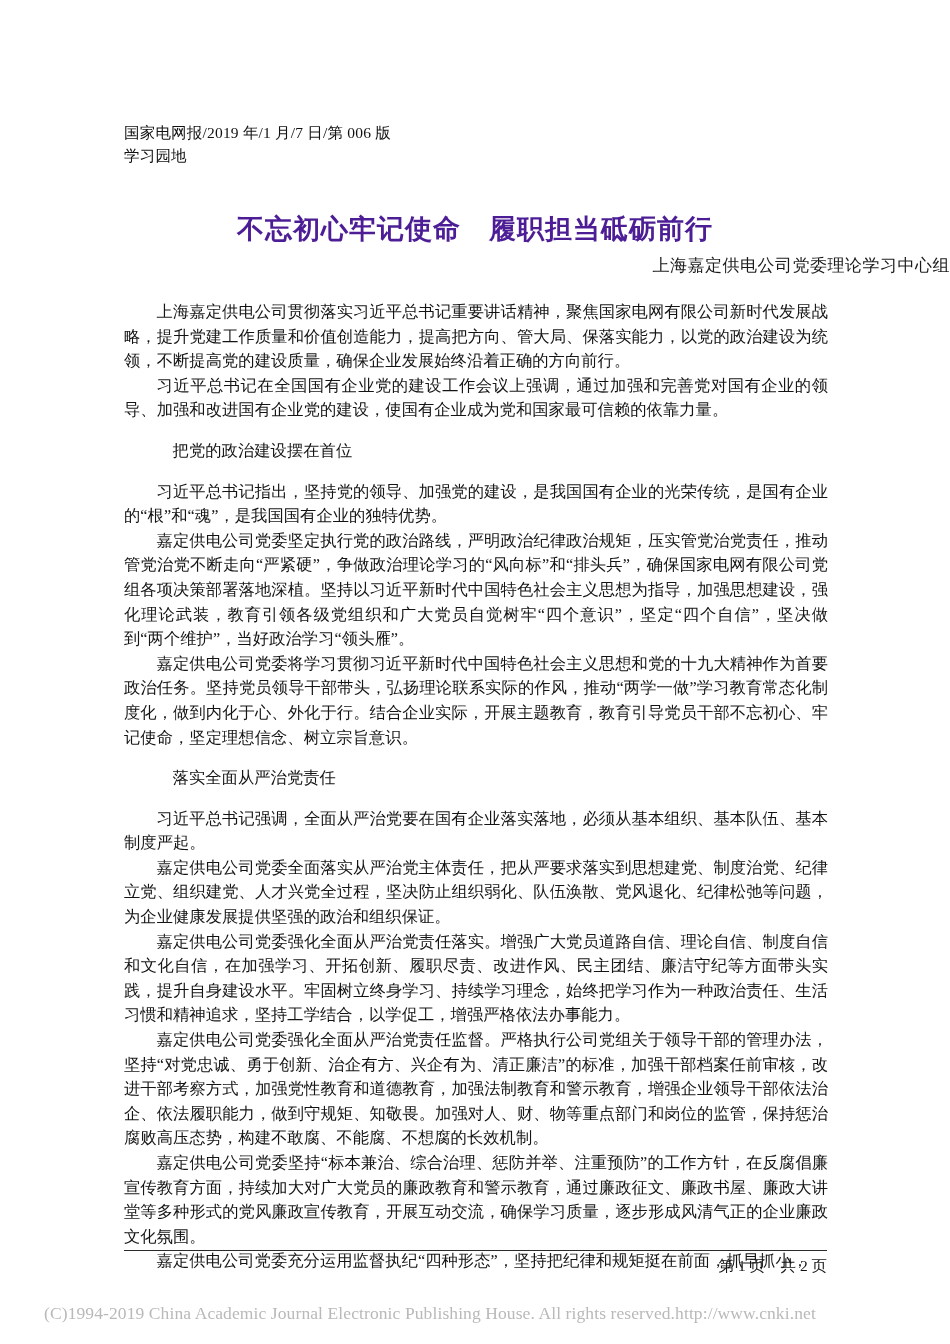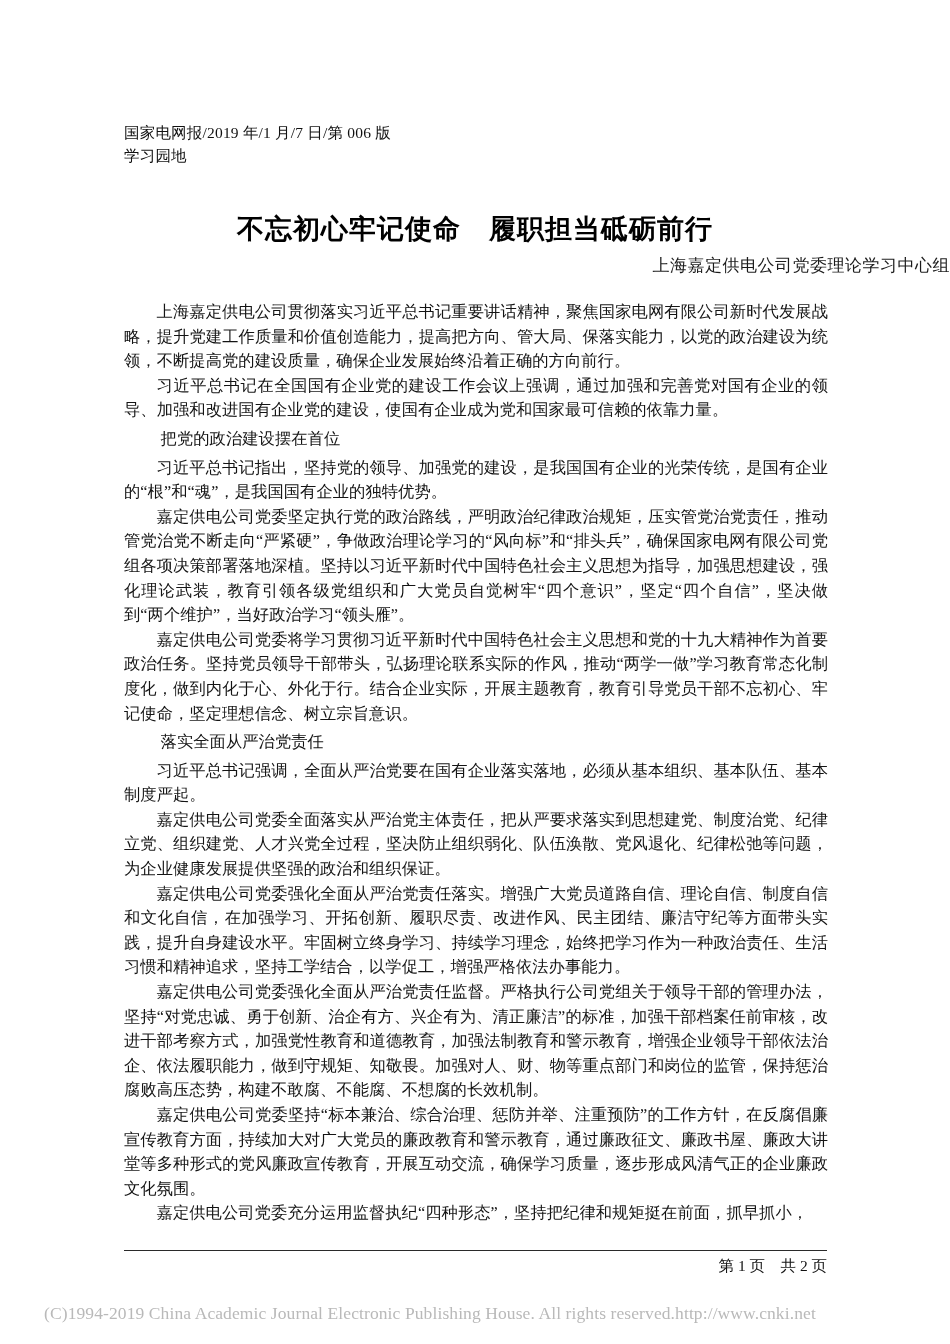--- a/index.html
+++ b/index.html
@@ -43,21 +43,21 @@
     position: absolute;
     left: 0;
     top: 186px;
     width: 950px;
     text-align: center;
     font-family: "DejaVu Sans", "Liberation Sans", sans-serif;
     font-weight: bold;
     font-size: 27px;
     line-height: 34px;
     letter-spacing: 1px;
-    color: #000000;
+    color: #4c1d95;
   }
   .byline {
     position: absolute;
     left: 0;
     top: 245px;
     width: 950px;
     text-align: right;
     font-family: "DejaVu Sans", "Liberation Sans", sans-serif;
     font-size: 17px;
     line-height: 24px;
@@ -76,21 +76,21 @@
     text-align: justify;
     text-justify: inter-ideograph;
     color: #141414;
     letter-spacing: 0.05px;
   }
   .body-text p {
     margin: 0;
     text-indent: 2em;
   }
   .body-text p.subhead {
-    margin: 4px;
+    margin: 16px;
     text-indent: 2em;
   }
 
   
   .footer-rule {
     position: absolute;
     left: 124px;
     top: 1242px;
     width: 703px;
     height: 0;

